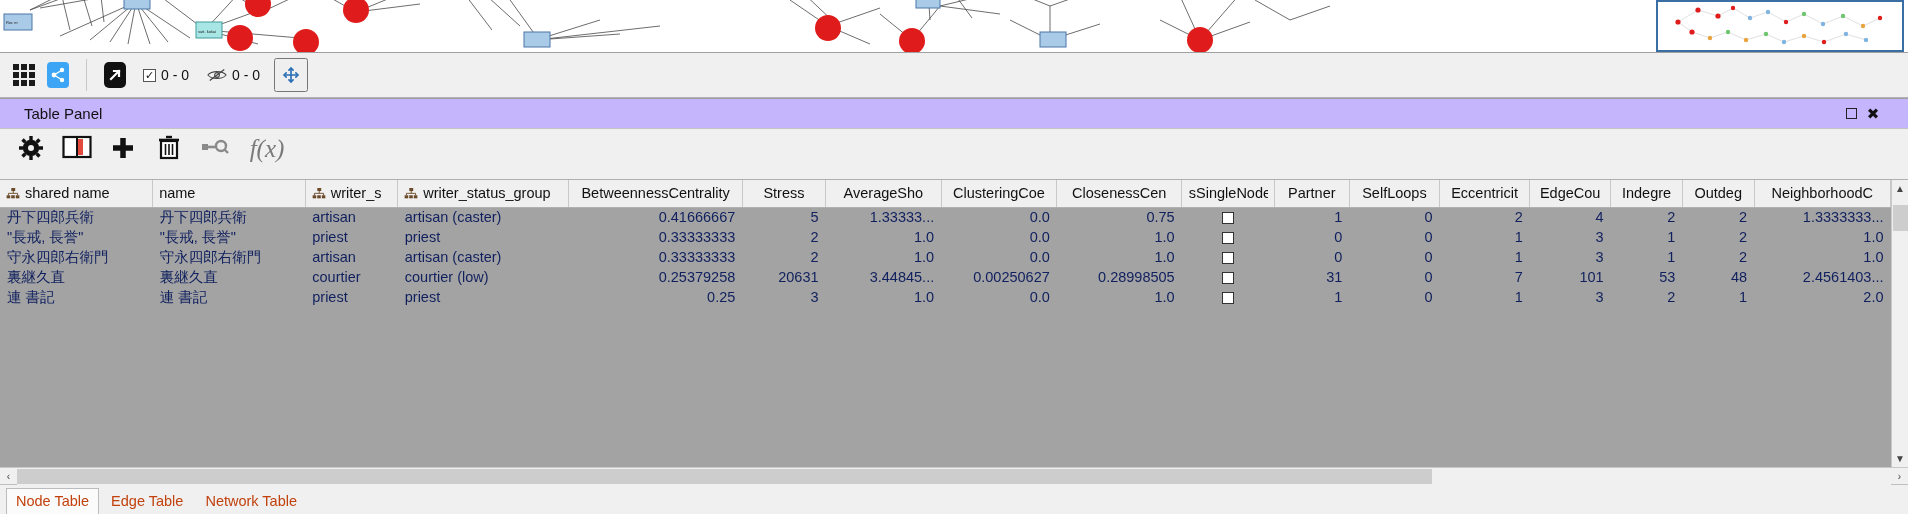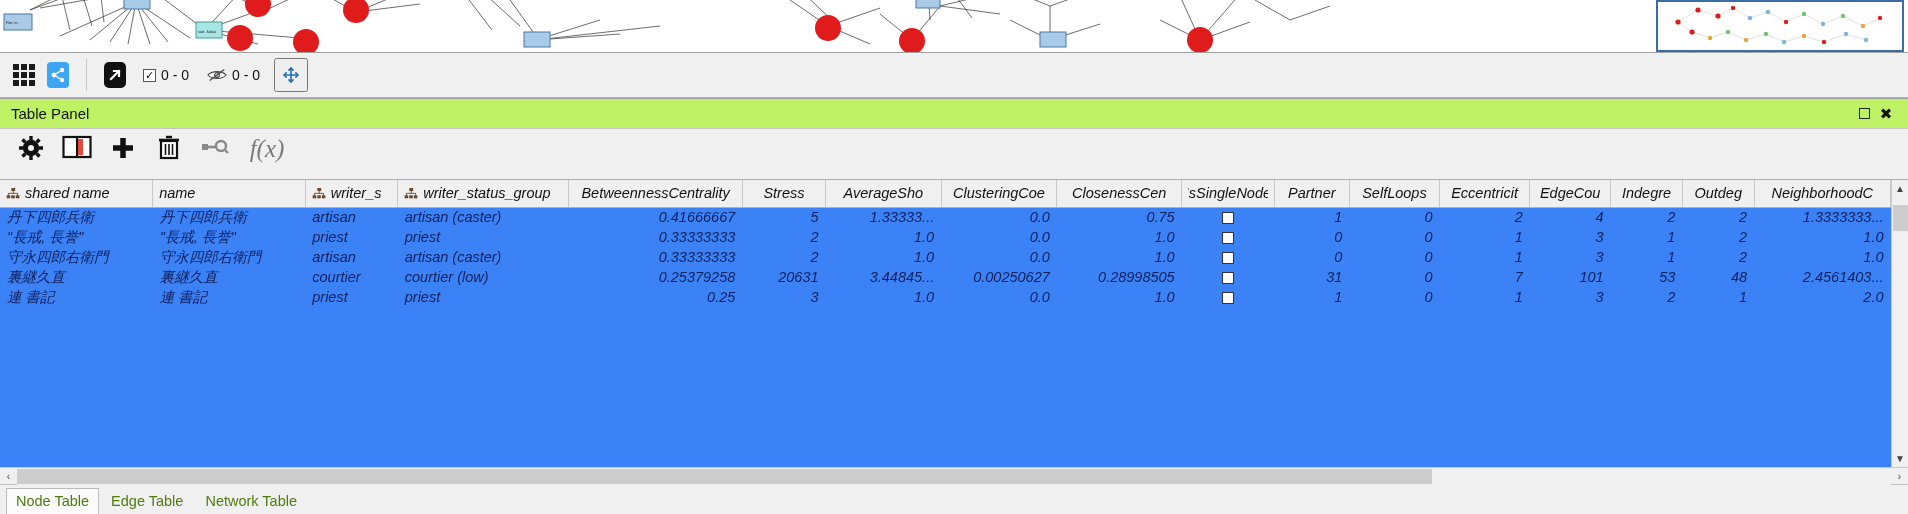--- a/index.html
+++ b/index.html
@@ -60,37 +60,37 @@
   .eye-icon { width: 20px; height: 14px; }
   .arrows-btn { width: 34px; height: 34px; display:flex; align-items:center; justify-content:center; cursor:pointer;}
 
   
   .table-panel {
     position: absolute; left: 0; top: 98px; width: 1908px; height: 416px;
     background: #f0f0f0; border-top: 1px solid #9c9c9c;
     display: flex; flex-direction: column;
   }
   .panel-title-bar {
-    height: 30px; display: flex; align-items: center; padding: 0 11px;
-    background: #bef264; border-bottom: 1px solid #c4c4c4;
+    height: 30px; display: flex; align-items: center; padding: 0 24px;
+    background: #c4b5fd; border-bottom: 1px solid #c4c4c4;
   }
   .panel-title { font-size: 15px; color: #111; flex: 1; }
   .panel-btn { width: 22px; height: 22px; display:flex; align-items:center; justify-content:center; cursor: pointer; font-size: 15px; color:#111;}
   .float-icon { width: 11px; height: 11px; border: 1.5px solid #222; }
 
   .table-toolbar {
     height: 50px; display: flex; align-items: center; gap: 4px;
     padding: 0 10px; background: #f0f0f0;
   }
   .ttb { width: 42px; height: 40px; display:flex; align-items:flex-start; justify-content:center; cursor:pointer; background:transparent; border:none;}
 
   
   .grid-wrap { flex: 1; display: flex; flex-direction: column; background:#fff; border-top:1px solid #b0b0b0;}
   .grid-scroll-h { display: flex; flex: 1; min-height: 0; }
-  .grid-main { flex: 1; overflow: hidden; background: #3b82f6; display:flex; flex-direction:column;font-style:italic;}
+  .grid-main { flex: 1; overflow: hidden; background: #a3a3a3; display:flex; flex-direction:column;}
   table.datagrid { border-collapse: collapse; width: 1891px; table-layout: fixed; font-size: 14.5px; }
   table.datagrid th {
     background: #f0f0f0; border-right: 1px solid #c8c8c8; border-bottom: 1px solid #b0b0b0;
     height: 27px; font-weight: normal; color: #111; padding: 0 6px;
     white-space: nowrap; overflow: hidden; position: relative;
   }
   table.datagrid th .hdr { display: flex; align-items: center; gap: 5px; justify-content: center; overflow:hidden;}
   table.datagrid th.left .hdr { justify-content: flex-start; }
   table.datagrid td {
     height: 20px; padding: 0 7px; color: #10205e; white-space: nowrap;
@@ -117,21 +117,21 @@
   .hs-arrow { width:17px; height:17px; display:flex; align-items:center; justify-content:center; font-size:10px; color:#444; cursor:pointer;}
   .hs-track { flex:1; height:17px; position: relative; background:#f0f0f0;}
   .hs-thumb { position:absolute; left:0; top:1px; width:1415px; height:15px; background:#cdcdcd; }
 
   
   .bottom-tabs {
     height: 30px; background: #f0f0f0; display: flex; align-items: flex-end;
     padding-left: 6px; gap: 2px; border-top: 1px solid #c0c0c0;
   }
   .btab {
-    padding: 4px 9px 5px 9px; font-size: 14.5px; color: #4d7c0f; cursor: pointer;
+    padding: 4px 9px 5px 9px; font-size: 14.5px; color: #c2410c; cursor: pointer;
     border: 1px solid transparent; border-bottom: none; background: transparent;
   }
   .btab.active { background: #fbfbfb; border-color: #bcbcbc; }
 </style>
 </head>
 <body>
 
 <div id="app">
 
   <div class="network-strip">

